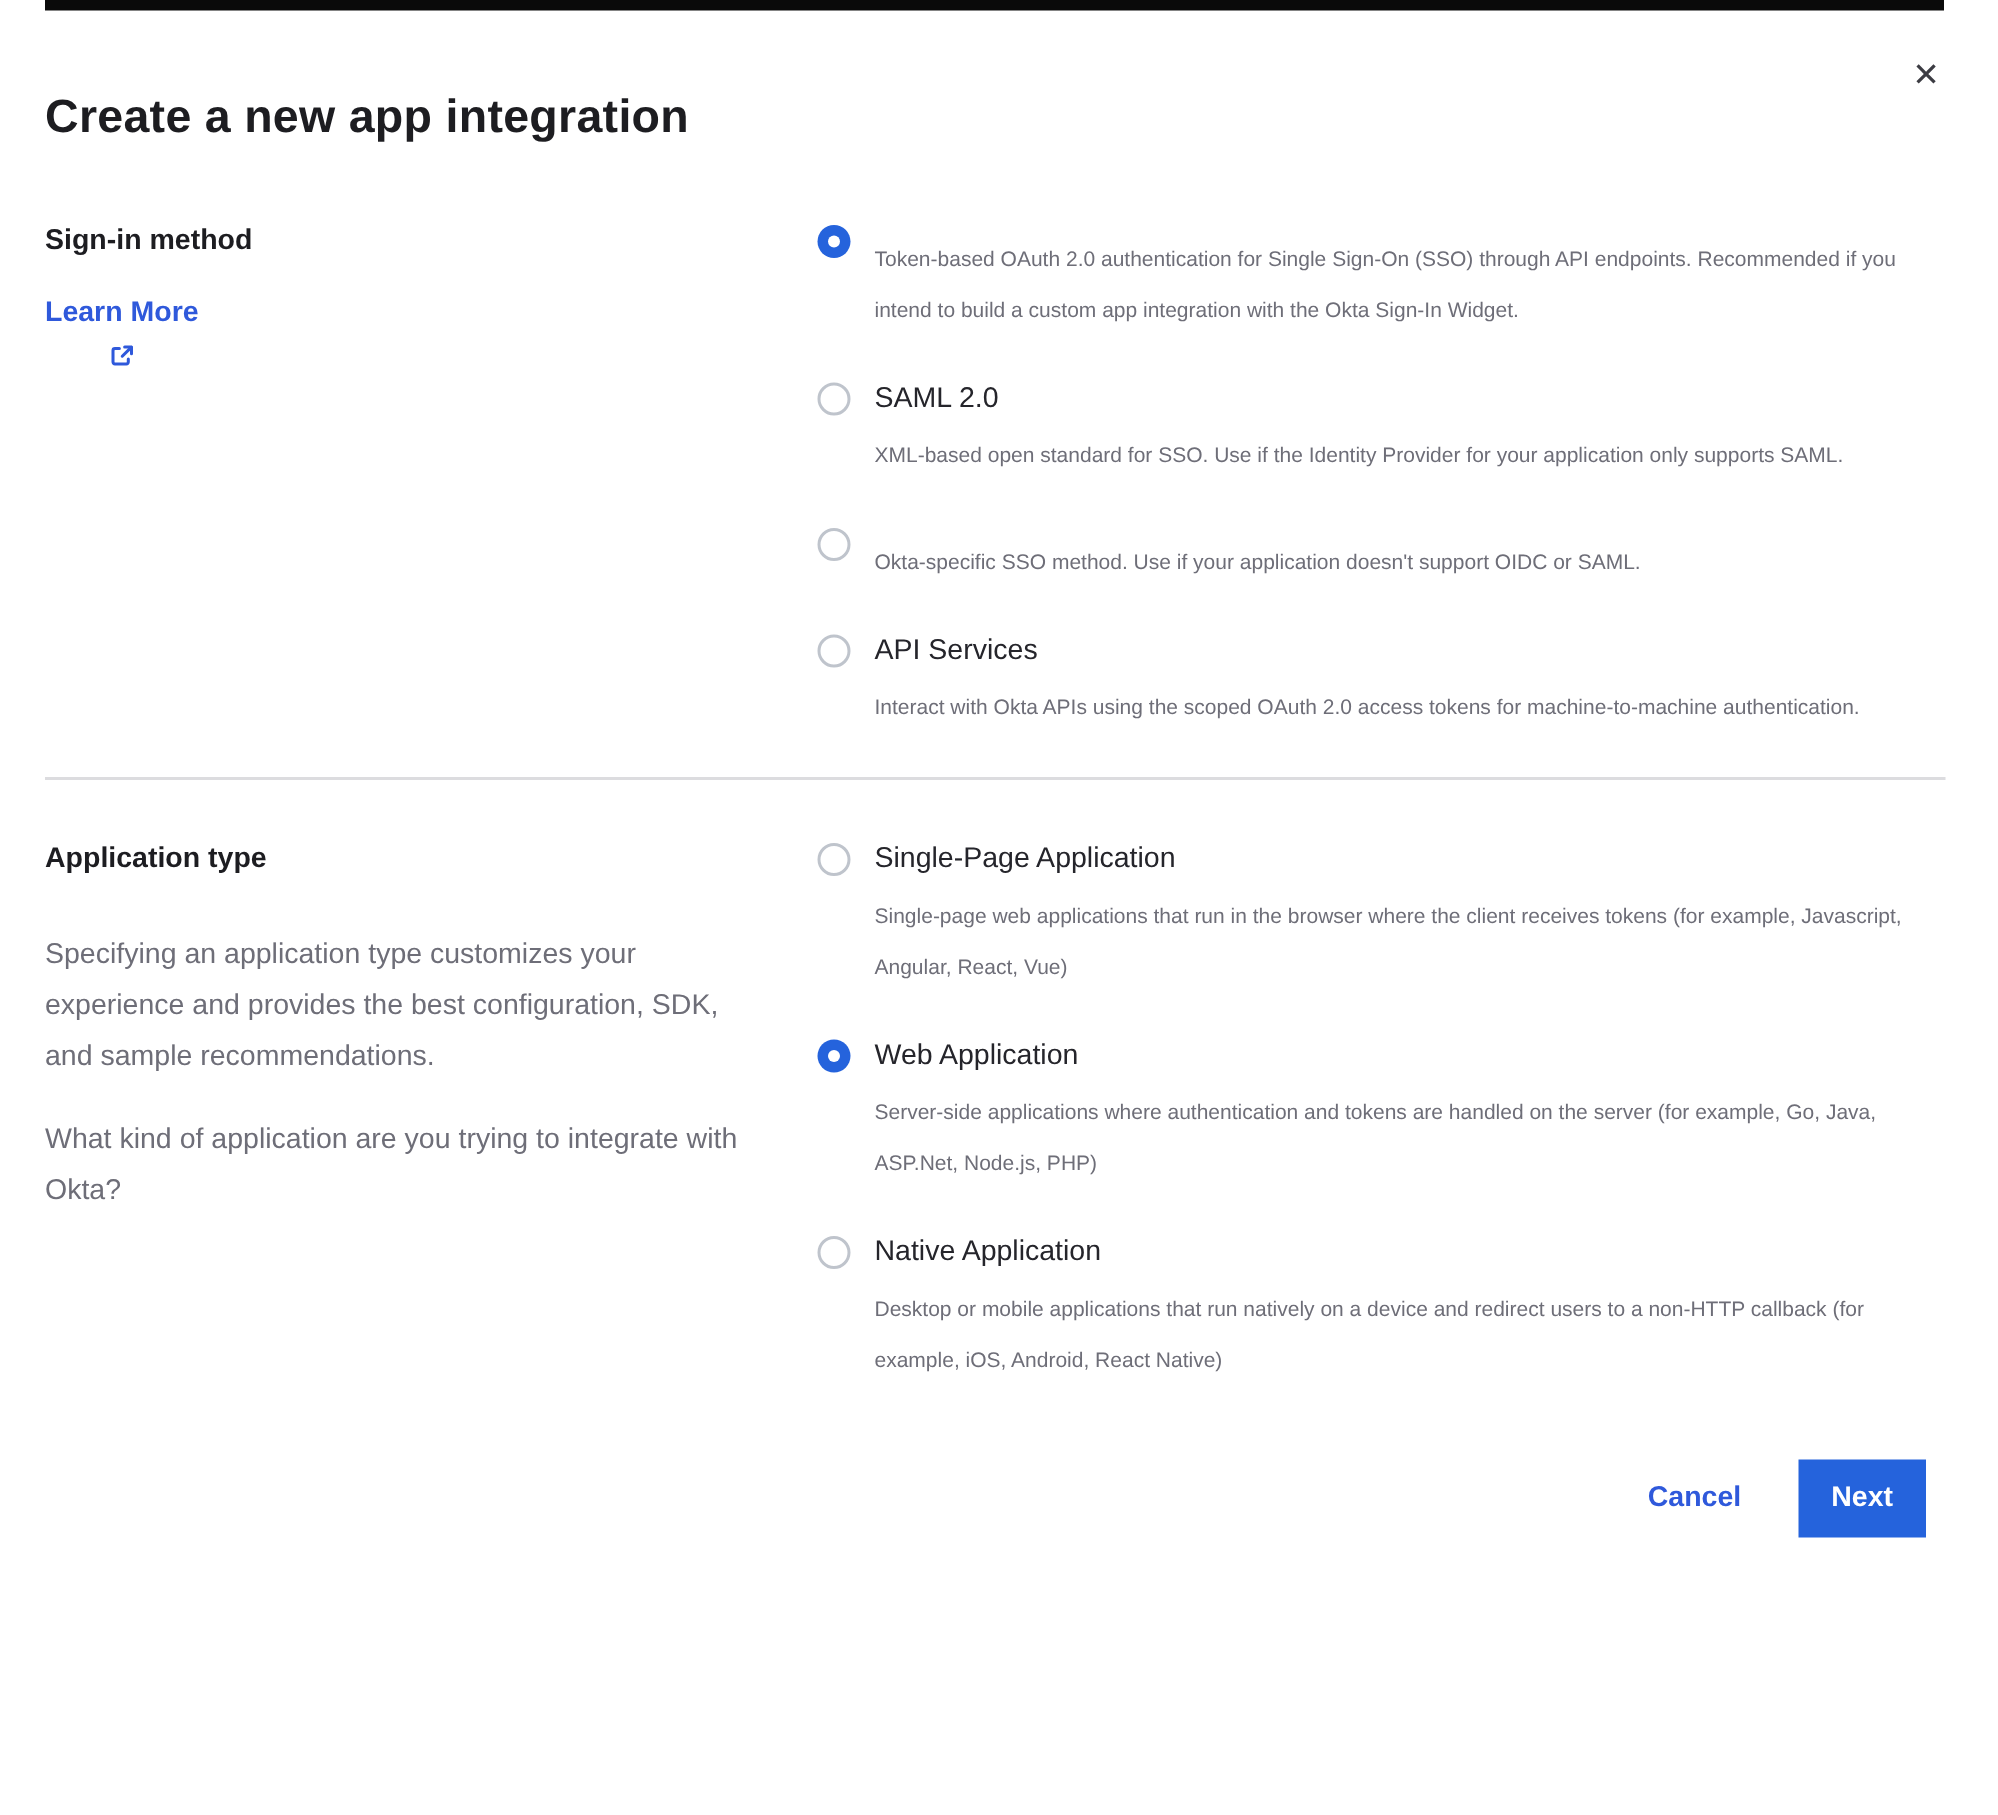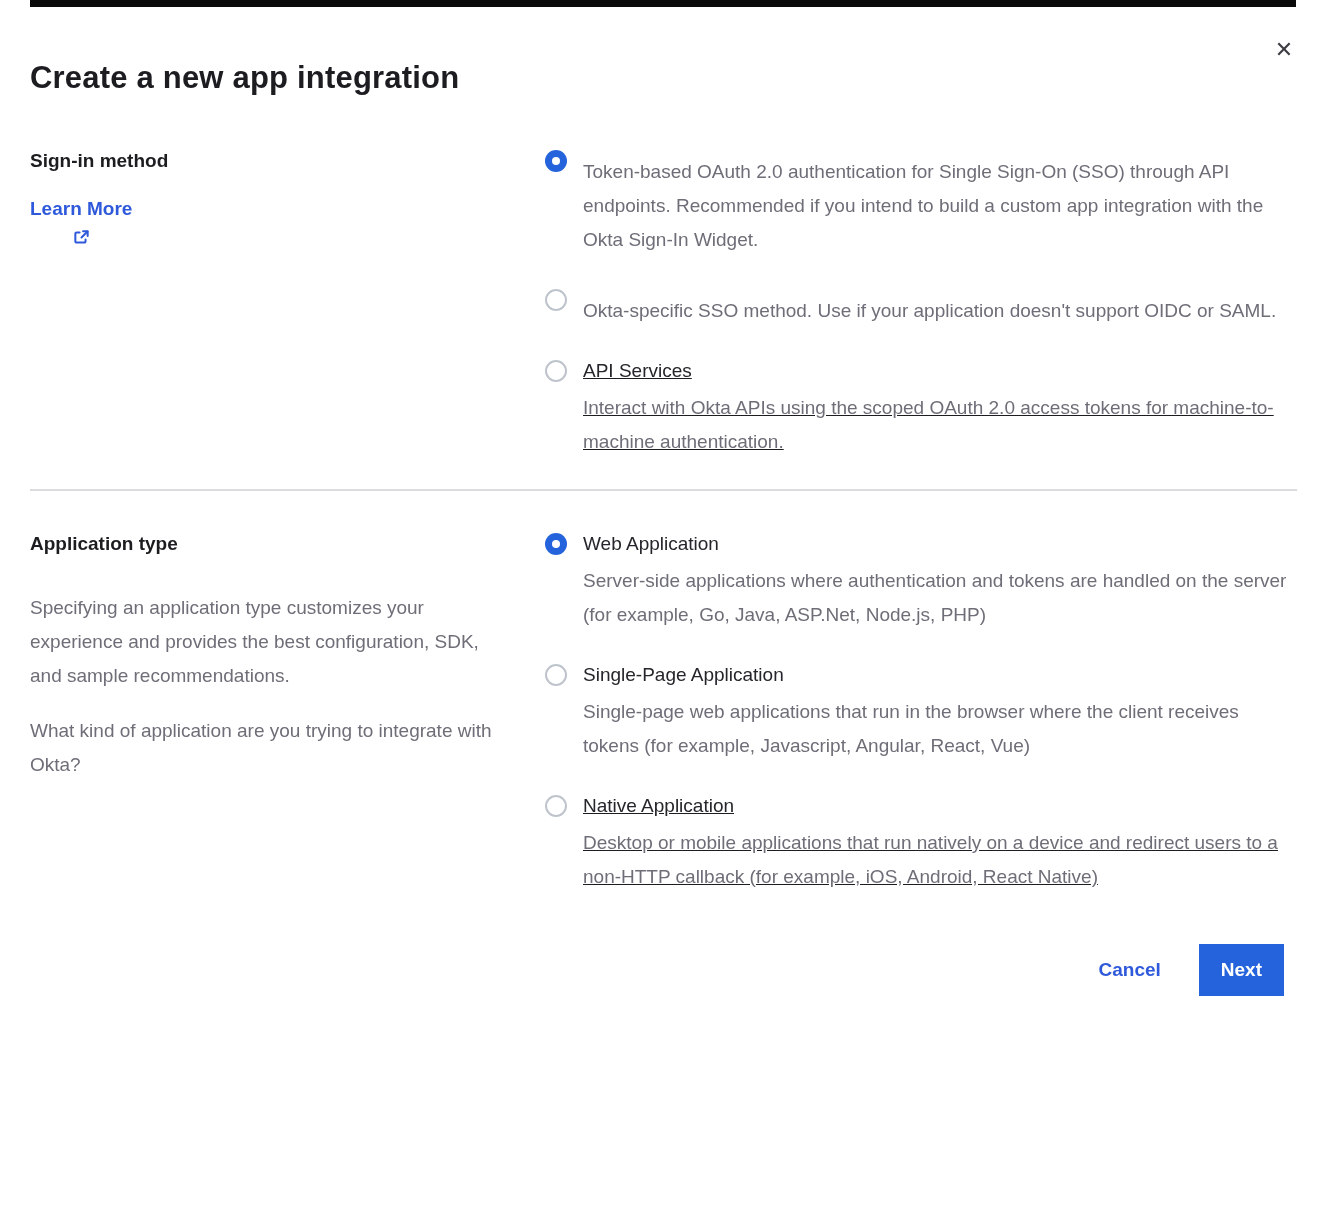--- a/index.html
+++ b/index.html
@@ -34,36 +34,36 @@
   .section-right { flex: 1; }
   .section-label { font-size: 19px; font-weight: 700; color: #1d1d21; line-height: 26px; }
   .learn-more {
     display: inline-flex; align-items: center; gap: 9px;
     margin-top: 24px; font-size: 19px; font-weight: 600;
     text-decoration: none; cursor: pointer; flex-direction: column;
   }
   .learn-more svg { display: block; }
   .left-desc { font-size: 19px; line-height: 34px; margin-top: 21px; }
   .option { display: flex; align-items: flex-start; margin-bottom: 30px; }
-  .option:last-child { margin-bottom: 0; text-decoration: underline; }
+  .option:last-child { margin-bottom: 0; }
   .radio {
     flex: 0 0 22px; width: 22px; height: 22px; border-radius: 50%;
     border: 2px solid #bfc4cc; background: #ffffff;
     margin-top: 2px; margin-right: 16px;
     position: relative; cursor: pointer;
   }
   .radio.selected { border: none; }
   .radio.selected::after {
     content: ""; position: absolute; top: 50%; left: 50%;
     width: 8px; height: 8px; border-radius: 50%; background: #ffffff;
     transform: translate(-50%, -50%);
   }
   .option-body { flex: 1; }
   .option-label { font-size: 19px; line-height: 26px; color: #25252b; cursor: pointer; }
-  .option-desc { font-size: 19px; line-height: 34px; margin-top: 7px; }
+  .option-desc { font-size: 14px; line-height: 34px; margin-top: 7px; }
   .divider { border: none; border-top: 2px solid #dcdcdf; margin-top: 30px; }
   .section.apptype { margin-top: 40px; }
   .footer {
     display: flex; justify-content: flex-end; align-items: center;
     margin-top: 50px; padding-right: 13px;
   }
   .cancel-link {
     font-size: 19px; font-weight: 600; text-decoration: none;
     margin-right: 38px; cursor: pointer; background: none; border: none;
     font-family: "Liberation Sans", sans-serif;
@@ -103,20 +103,27 @@
     </div>
     <div class="section-right">
 
       <div class="option">
         <div class="radio selected" style="background:#2563dc"></div>
         <div class="option-body">
           <div class="option-desc" style="color:#6e6e78">Token-based OAuth 2.0 authentication for Single Sign-On (SSO) through API endpoints. Recommended if you intend to build a custom app integration with the Okta Sign-In Widget.</div>
         </div>
       </div>
 
+      <div class="option">
+        <div class="radio"></div>
+        <div class="option-body">
+          <div class="option-label">SAML 2.0</div>
+          <div class="option-desc" style="color:#6e6e78">XML-based open standard for SSO. Use if the Identity Provider for your application only supports SAML.</div>
+        </div>
+      </div>
 
       <div class="option">
         <div class="radio"></div>
         <div class="option-body">
           <div class="option-desc" style="color:#6e6e78">Okta-specific SSO method. Use if your application doesn't support OIDC or SAML.</div>
         </div>
       </div>
 
       <div class="option">
         <div class="radio"></div>
@@ -133,32 +140,32 @@
 
   <div class="section apptype">
     <div class="section-left">
       <div class="section-label">Application type</div>
       <p class="left-desc" style="color:#6e6e78; margin-top:34px">Specifying an application type customizes your experience and provides the best configuration, SDK, and sample recommendations.</p>
       <p class="left-desc" style="color:#6e6e78">What kind of application are you trying to integrate with Okta?</p>
     </div>
     <div class="section-right">
 
       <div class="option">
+        <div class="radio"></div>
+        <div class="option-body">
+          <div class="option-label">Single-Page Application</div>
+          <div class="option-desc" style="color:#6e6e78">Single-page web applications that run in the browser where the client receives tokens (for example, Javascript, Angular, React, Vue)</div>
+        </div>
+      </div>
+
+      <div class="option">
         <div class="radio selected" style="background:#2563dc"></div>
         <div class="option-body">
           <div class="option-label">Web Application</div>
           <div class="option-desc" style="color:#6e6e78">Server-side applications where authentication and tokens are handled on the server (for example, Go, Java, ASP.Net, Node.js, PHP)</div>
-        </div>
-      </div>
-
-      <div class="option">
-        <div class="radio"></div>
-        <div class="option-body">
-          <div class="option-label">Single-Page Application</div>
-          <div class="option-desc" style="color:#6e6e78">Single-page web applications that run in the browser where the client receives tokens (for example, Javascript, Angular, React, Vue)</div>
         </div>
       </div>
 
       <div class="option">
         <div class="radio"></div>
         <div class="option-body">
           <div class="option-label">Native Application</div>
           <div class="option-desc" style="color:#6e6e78">Desktop or mobile applications that run natively on a device and redirect users to a non-HTTP callback (for example, iOS, Android, React Native)</div>
         </div>
       </div>

